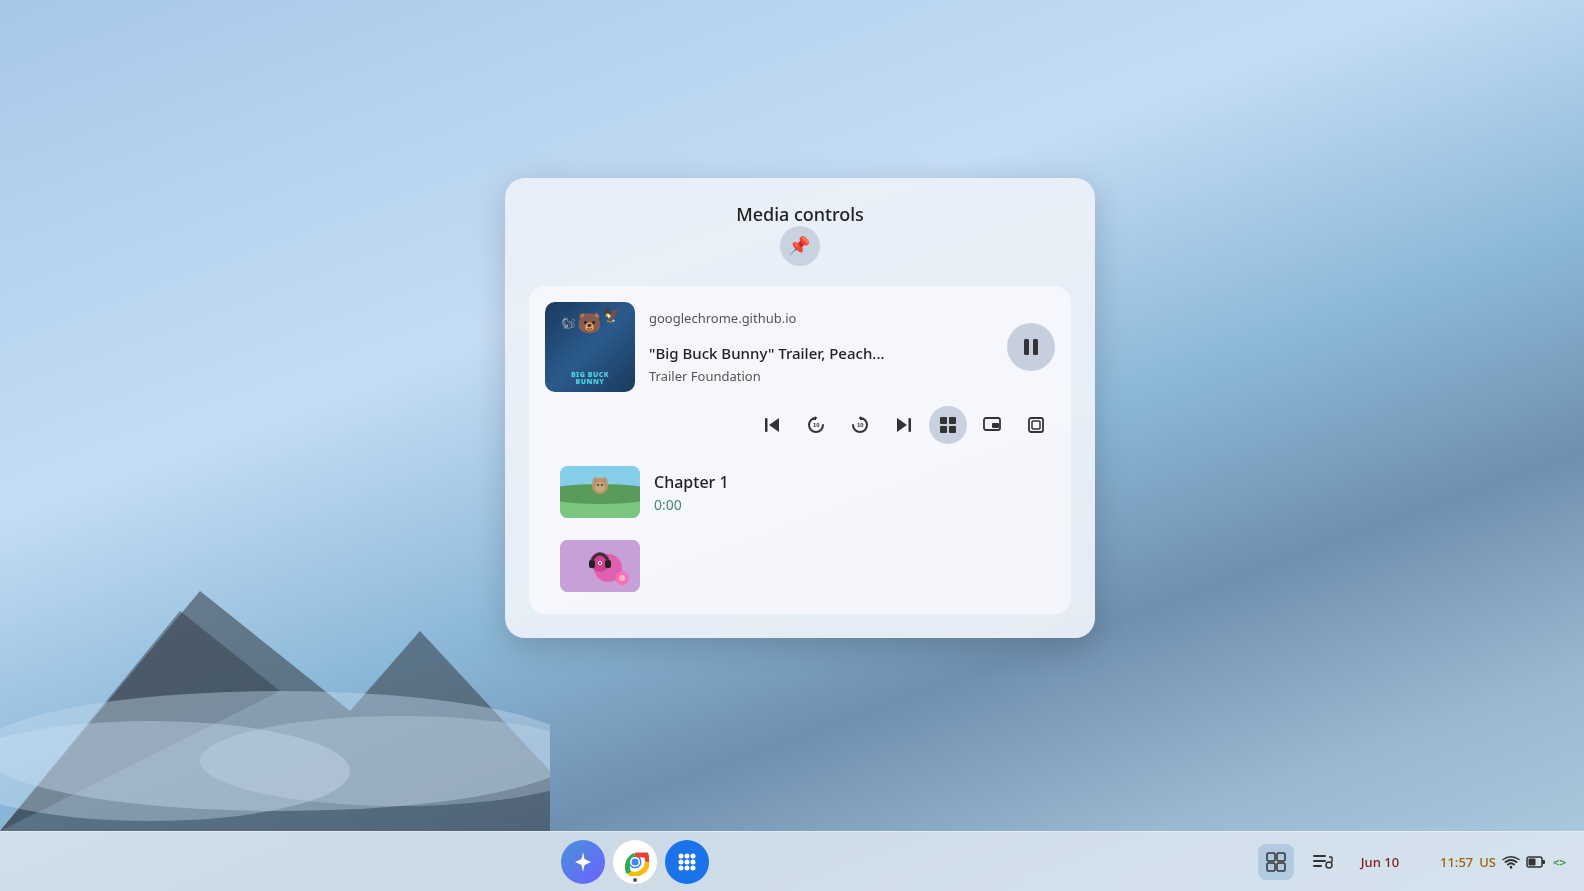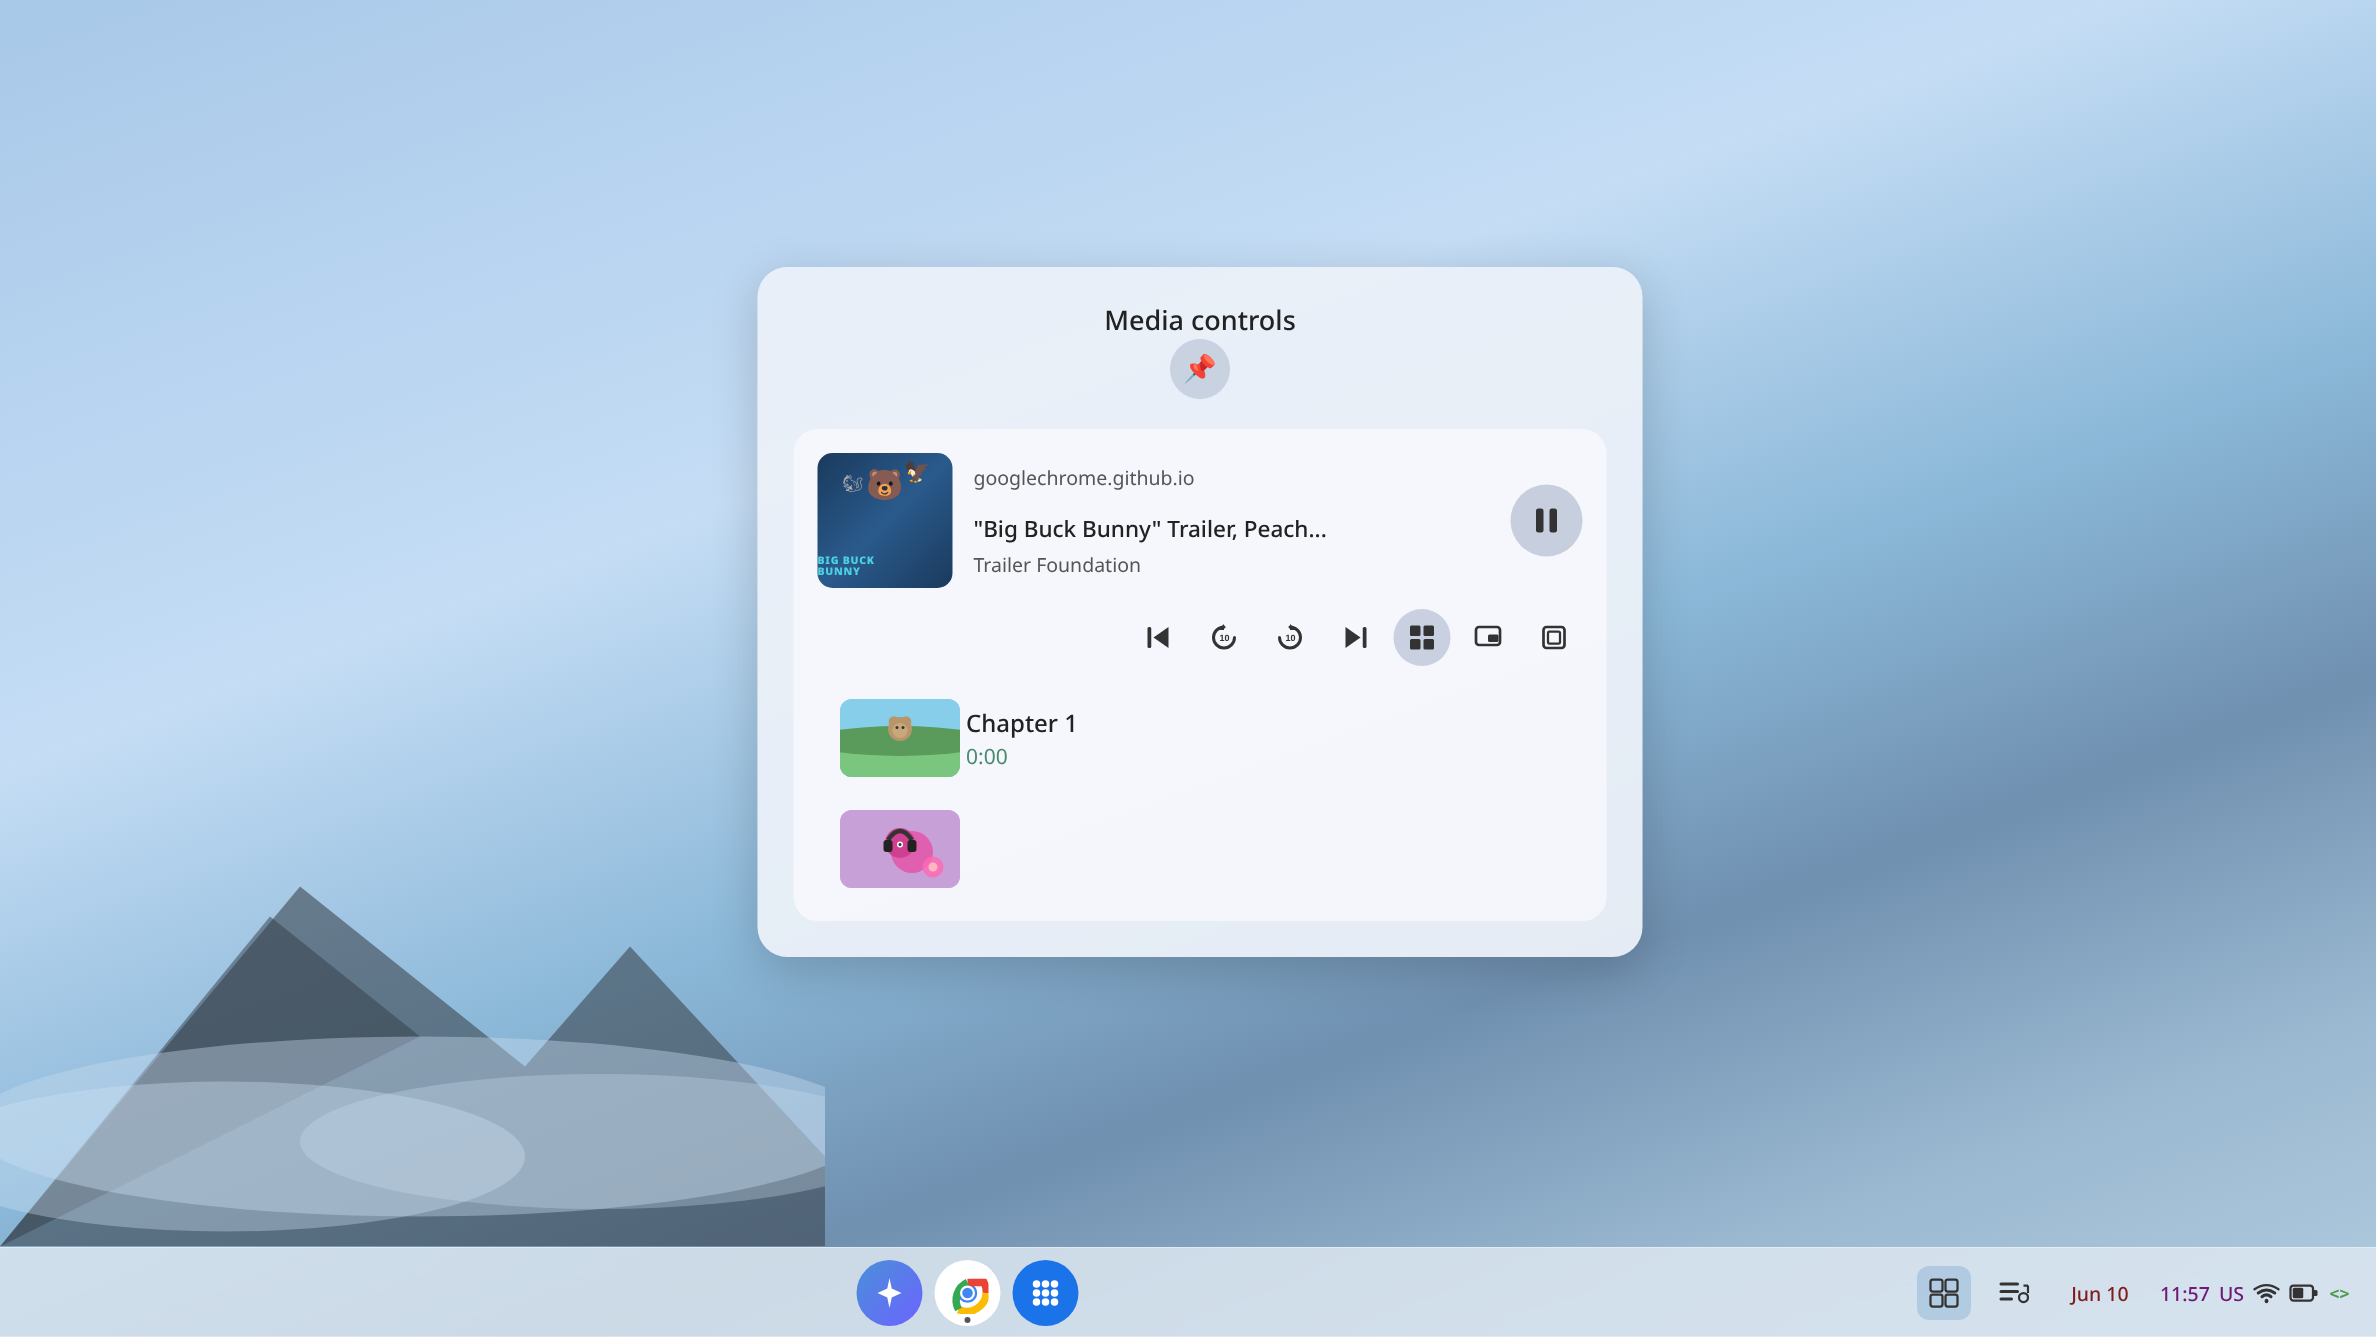--- a/index.html
+++ b/index.html
@@ -115,21 +115,22 @@
       color: #7f1d1d;
       min-width: 60px;
     }
 
     .taskbar-status {
       display: flex;
       align-items: flex-end;
       gap: 6px;
       font-size: 13px;
       font-weight: 500;
-      color: #701a75;
+      color: #a16207;
+      margin-left: 20px;
     }
 
     
     .media-panel {
       position: absolute;
       top: 178px;
       left: 505px;
       width: 590px;
       background: rgba(235, 240, 248, 0.95);
       border-radius: 20px;
@@ -192,20 +193,21 @@
       display: flex;
       align-items: flex-end;
       justify-content: center;
     }
 
     .bbb-title-text {
       position: absolute;
       bottom: 6px;
       left: 0;
       right: 0;
+      text-align: center;
       font-size: 7px;
       font-weight: 900;
       color: #4dd0e1;
       letter-spacing: 0.5px;
       line-height: 1.1;
       text-transform: uppercase;
     }
 
     .media-text {
       flex: 1;
@@ -294,21 +296,21 @@
     .chapter-list {
       margin-top: 16px;
       display: flex;
       flex-direction: column;
       gap: 10px;
     }
 
     .chapter-item {
       display: flex;
       align-items: center;
-      gap: 4px;
+      gap: 14px;
       padding: 6px 15px;
       cursor: pointer;
     }
 
     .chapter-thumb {
       width: 80px;
       height: 52px;
       border-radius: 8px;
       overflow: hidden;
       flex-shrink: 0;

